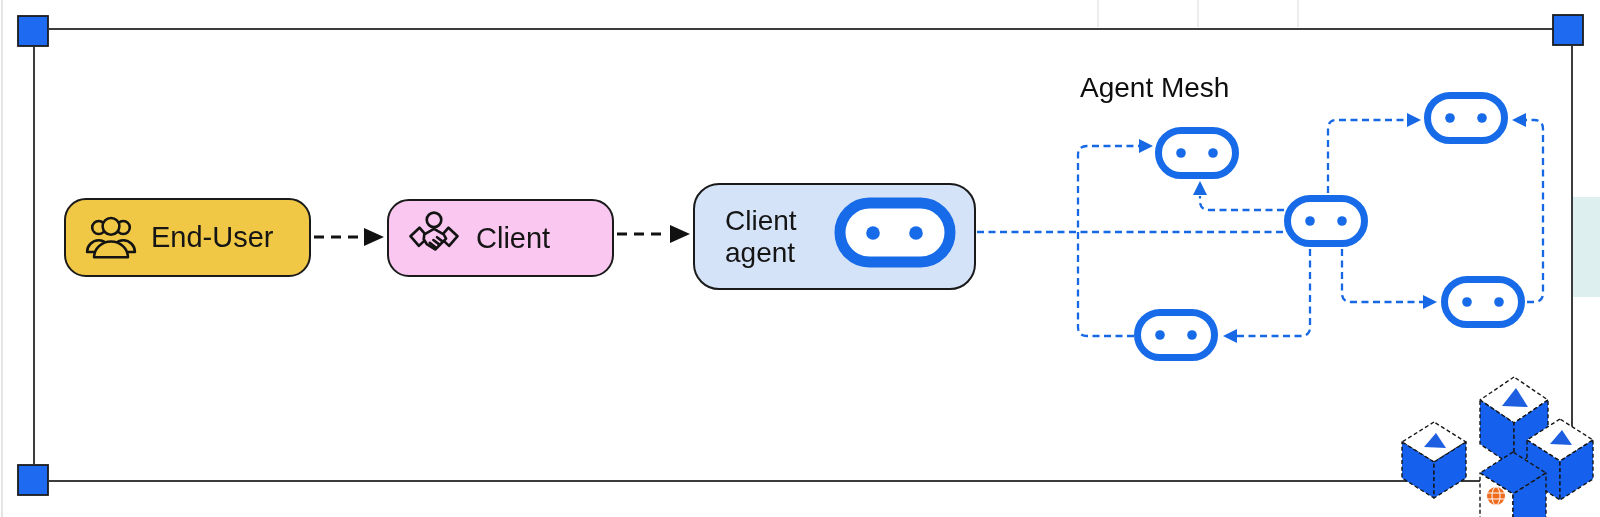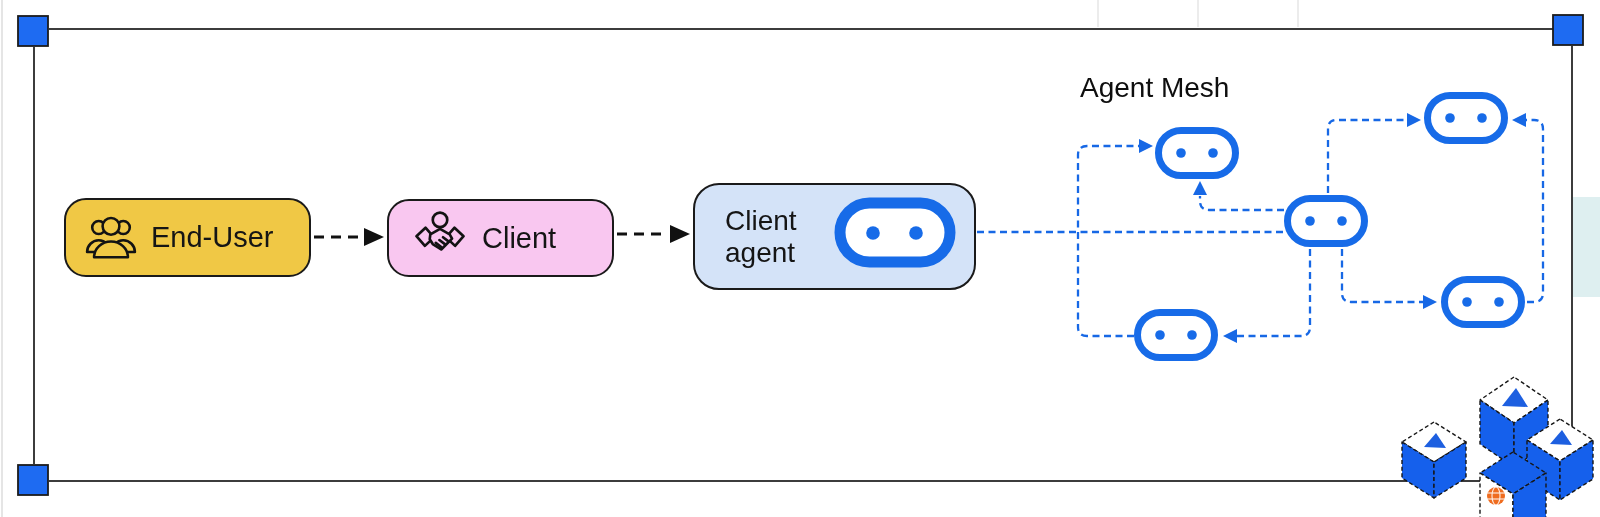--- a/index.html
+++ b/index.html
@@ -5,21 +5,21 @@
   html,body{margin:0;padding:0;background:#fff;}
   .stage{position:relative;width:1600px;height:517px;background:#ffffff;overflow:hidden;
          font-family:"Liberation Sans",sans-serif;color:#151515;}
   .layer-svg{position:absolute;left:0;top:0;z-index:3;pointer-events:none;}
   .node{position:absolute;display:flex;align-items:center;box-sizing:border-box;
         border:2px solid #1a1a1a;z-index:2;}
   .node .label{white-space:pre-line;}
   #node-end-user{left:64px;top:198px;width:247px;height:79px;background:#F0C845;
                  border-radius:22px;padding-left:17px;gap:12px;font-size:29px;}
   #node-client{left:387px;top:199px;width:227px;height:78px;background:#F9C7F0;
-               border-radius:22px;padding-left:22px;gap:13px;font-size:29px;}
+               border-radius:22px;padding-left:16px;gap:13px;font-size:29px;}
   #node-client-agent{left:693px;top:183px;width:283px;height:107px;background:#D4E3F8;
                border-radius:26px;padding-left:30px;font-size:28px;line-height:1.12;}
   #node-client-agent .label{width:130px;}
   .mesh-title{position:absolute;left:1080px;top:72px;width:200px;
               font-size:28px;font-weight:500;color:#0e0e0e;z-index:2;}
   .icon{flex:0 0 auto;display:block;}
 </style>
 </head>
 <body>
 

